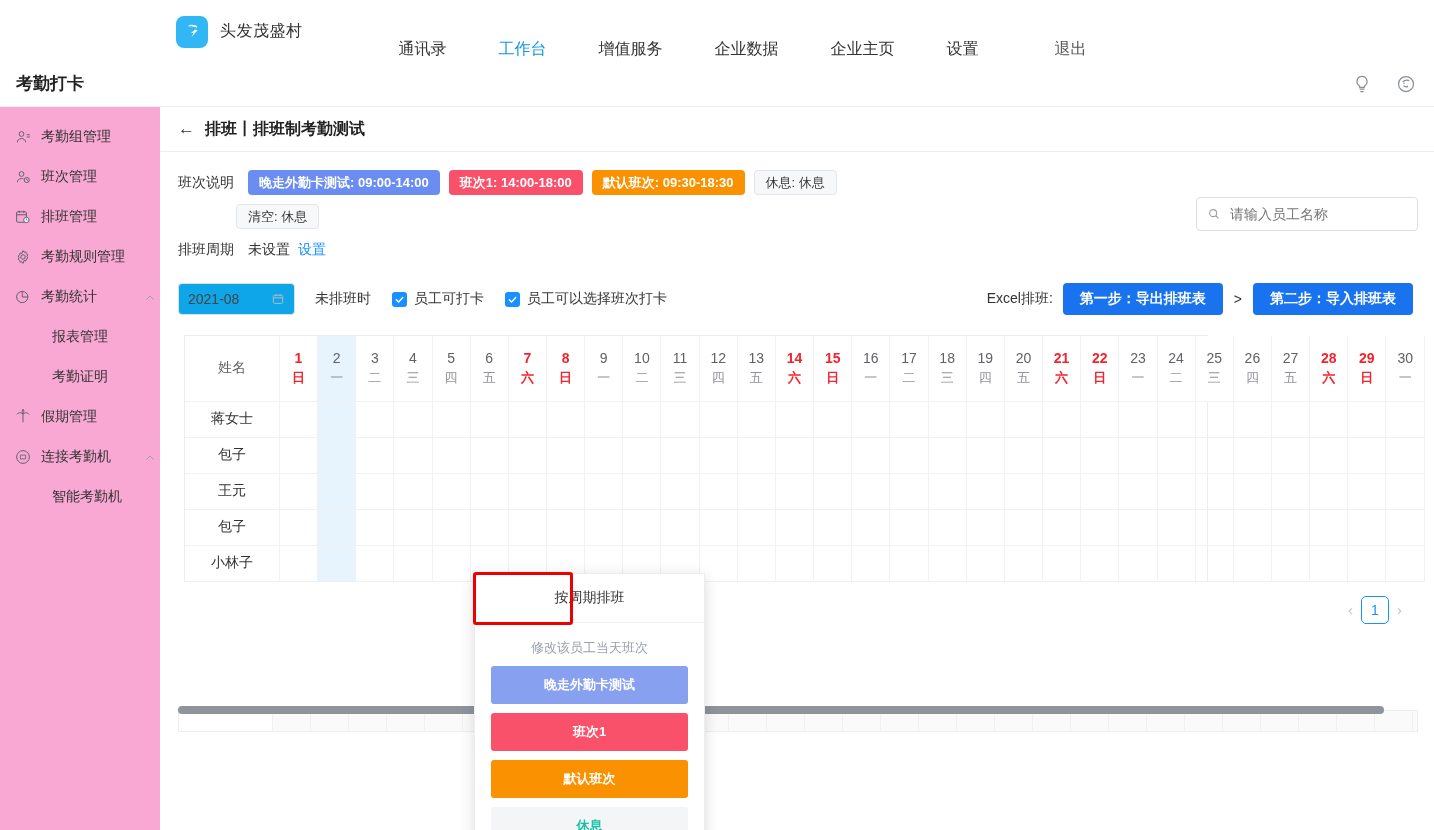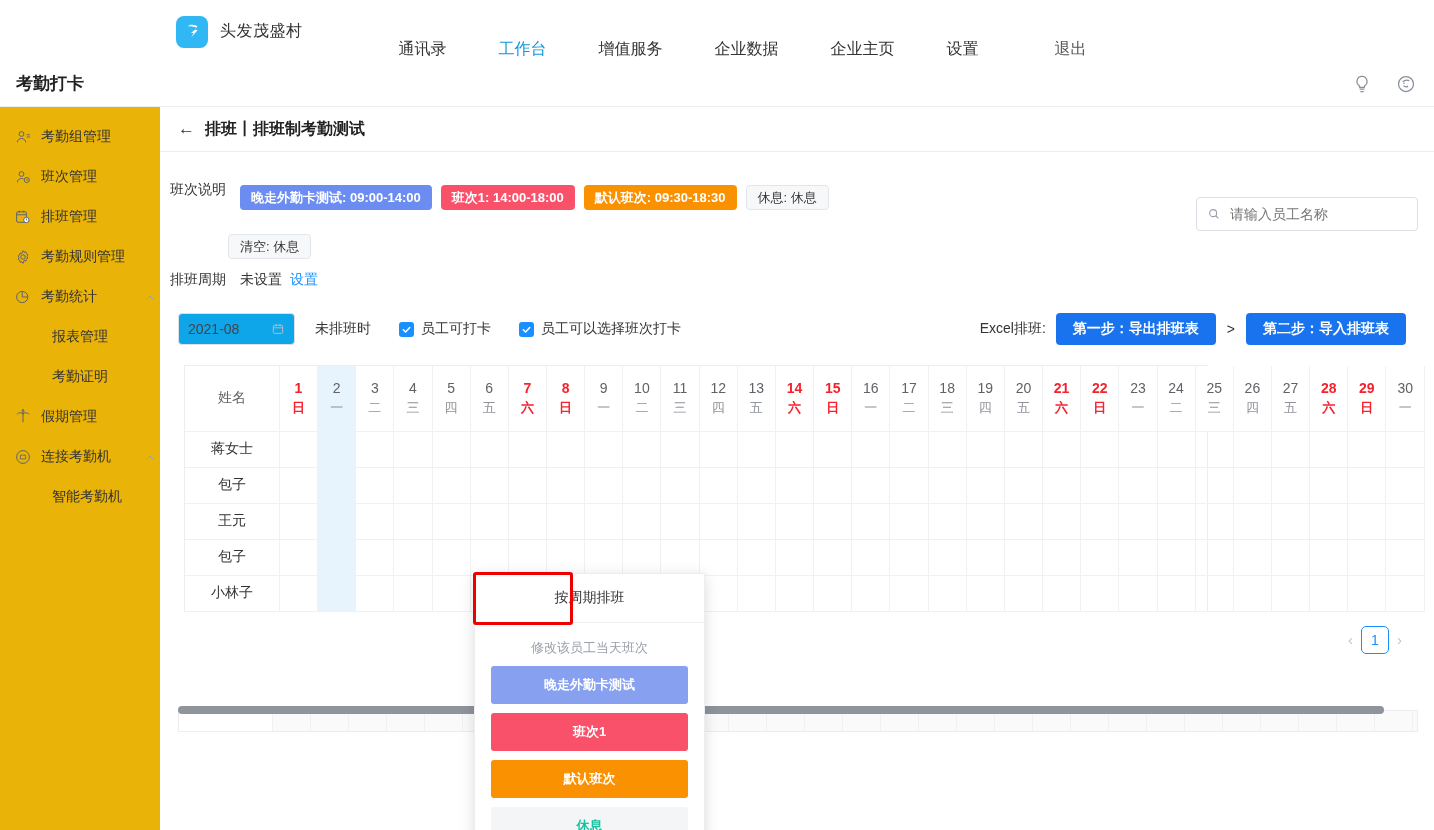--- a/index.html
+++ b/index.html
@@ -44,21 +44,21 @@
     background:#fff; border-bottom:1px solid #ebedf0;
     display:flex; align-items:center;
   }
   .titlebar .pt { margin-left:16px; font-size:17px; font-weight:bold; color:#222; }
   .titlebar .icons { margin-left:auto; margin-right:18px; display:flex; gap:24px; align-items:center; }
   .hicon { width:20px; height:20px; color:#8a8f99; cursor:pointer; }
 
   
   .sidebar {
     position:absolute; left:0; top:107px; width:171px; height:723px;
-    background:#eab308; border-right:1px solid #ebedf0; padding-top:10px;
+    background:#f9a8d4; border-right:1px solid #ebedf0; padding-top:10px;
   }
   .side-item {
     display:flex; align-items:center; height:40px; padding:0 14px;
     font-size:14px; color:#333; cursor:pointer; position:relative;
   }
   .side-item .sicon { width:18px; height:18px; margin-right:9px; flex:0 0 18px; color:#5b6170; }
   .side-item .caret { margin-left:auto; width:12px; height:12px; color:#9aa0ab; }
   .side-sub {
     display:flex; align-items:center; height:40px; padding-left:52px;
     font-size:14px; color:#333; cursor:pointer;
@@ -68,56 +68,55 @@
   .main {
     position:absolute; left:160px; top:107px; width:1274px; height:723px;
     background:#fff; overflow:hidden;
   }
   .crumb {
     height:45px; display:flex; align-items:center; padding-left:18px;
     border-bottom:1px solid #ebedf0; font-size:16px; font-weight:bold; color:#222;
   }
   .crumb .back { margin-right:10px; font-size:17px; color:#333; cursor:pointer; }
 
-  .legend { padding:18px 0 0 10px; }
+  .legend { padding:18px 0 0 18px; }
   .legend-row { display:flex; align-items:center; flex-wrap:wrap; }
   .legend-label { font-size:14px; color:#333; margin-right:14px; }
   .tag {
     display:inline-flex; align-items:center; justify-content:center;
     height:25px; padding:0 11px; border-radius:4px;
     font-size:13px; font-weight:bold; color:#fff; margin-right:9px;
     white-space:nowrap;
-    margin-top:15px;
   }
   .tag.plain {
     background:#f7f8fa; color:#333; border:1px solid #e2e5ea; font-weight:normal;
   }
   .legend-row2 { display:flex; align-items:center; margin-top:9px; padding-left:58px;}
   .cycle-row { display:flex; align-items:center; margin-top:12px; font-size:14px; color:#333; }
   .cycle-row .ttl { margin-right:14px; }
   .cycle-row .val { margin-right:8px; }
   .link { color:#1890ff; cursor:pointer; }
 
   
   .toolbar { position:relative; margin:24px 0 0 18px; display:flex; align-items:center; height:32px; }
   .datepick {
     width:117px; height:32px; border:1px solid #dcdfe6; border-radius:4px;
     display:flex; align-items:center; padding:0 9px; font-size:14px; color:#444;
     background:#0ea5e9; cursor:pointer;
   }
   .datepick .cal { margin-left:auto; width:14px; height:14px; color:#b6bac2; }
   .tb-text { margin-left:20px; font-size:14px; color:#333; }
-  .cbwrap { display:flex; align-items:center; margin-left:28px; cursor:pointer; }
+  .cbwrap { display:flex; align-items:center; margin-left:21px; cursor:pointer; }
   .cb {
     width:15px; height:15px; border-radius:3px; background:#1890ff;
     display:flex; align-items:center; justify-content:center; margin-right:7px;
   }
   .cb svg { width:11px; height:11px; }
   .cb-label { font-size:14px; color:#333; }
-  .excel { position:absolute; right:28px; display:flex; align-items:center; }
+  .excel { position:absolute; right:21px; display:flex; align-items:center; }
   .excel .lbl { font-size:14px; color:#333; margin-right:10px; }
   .btn-primary {
     height:32px; padding:0 17px; border-radius:4px; background:#1a73ee; color:#fff;
     font-size:14px; font-weight:bold; border:none; cursor:pointer;
     display:flex; align-items:center;
   }
   .excel .sep { margin:0 11px; color:#333; font-size:14px; }
 
   
   .tablewrap {

